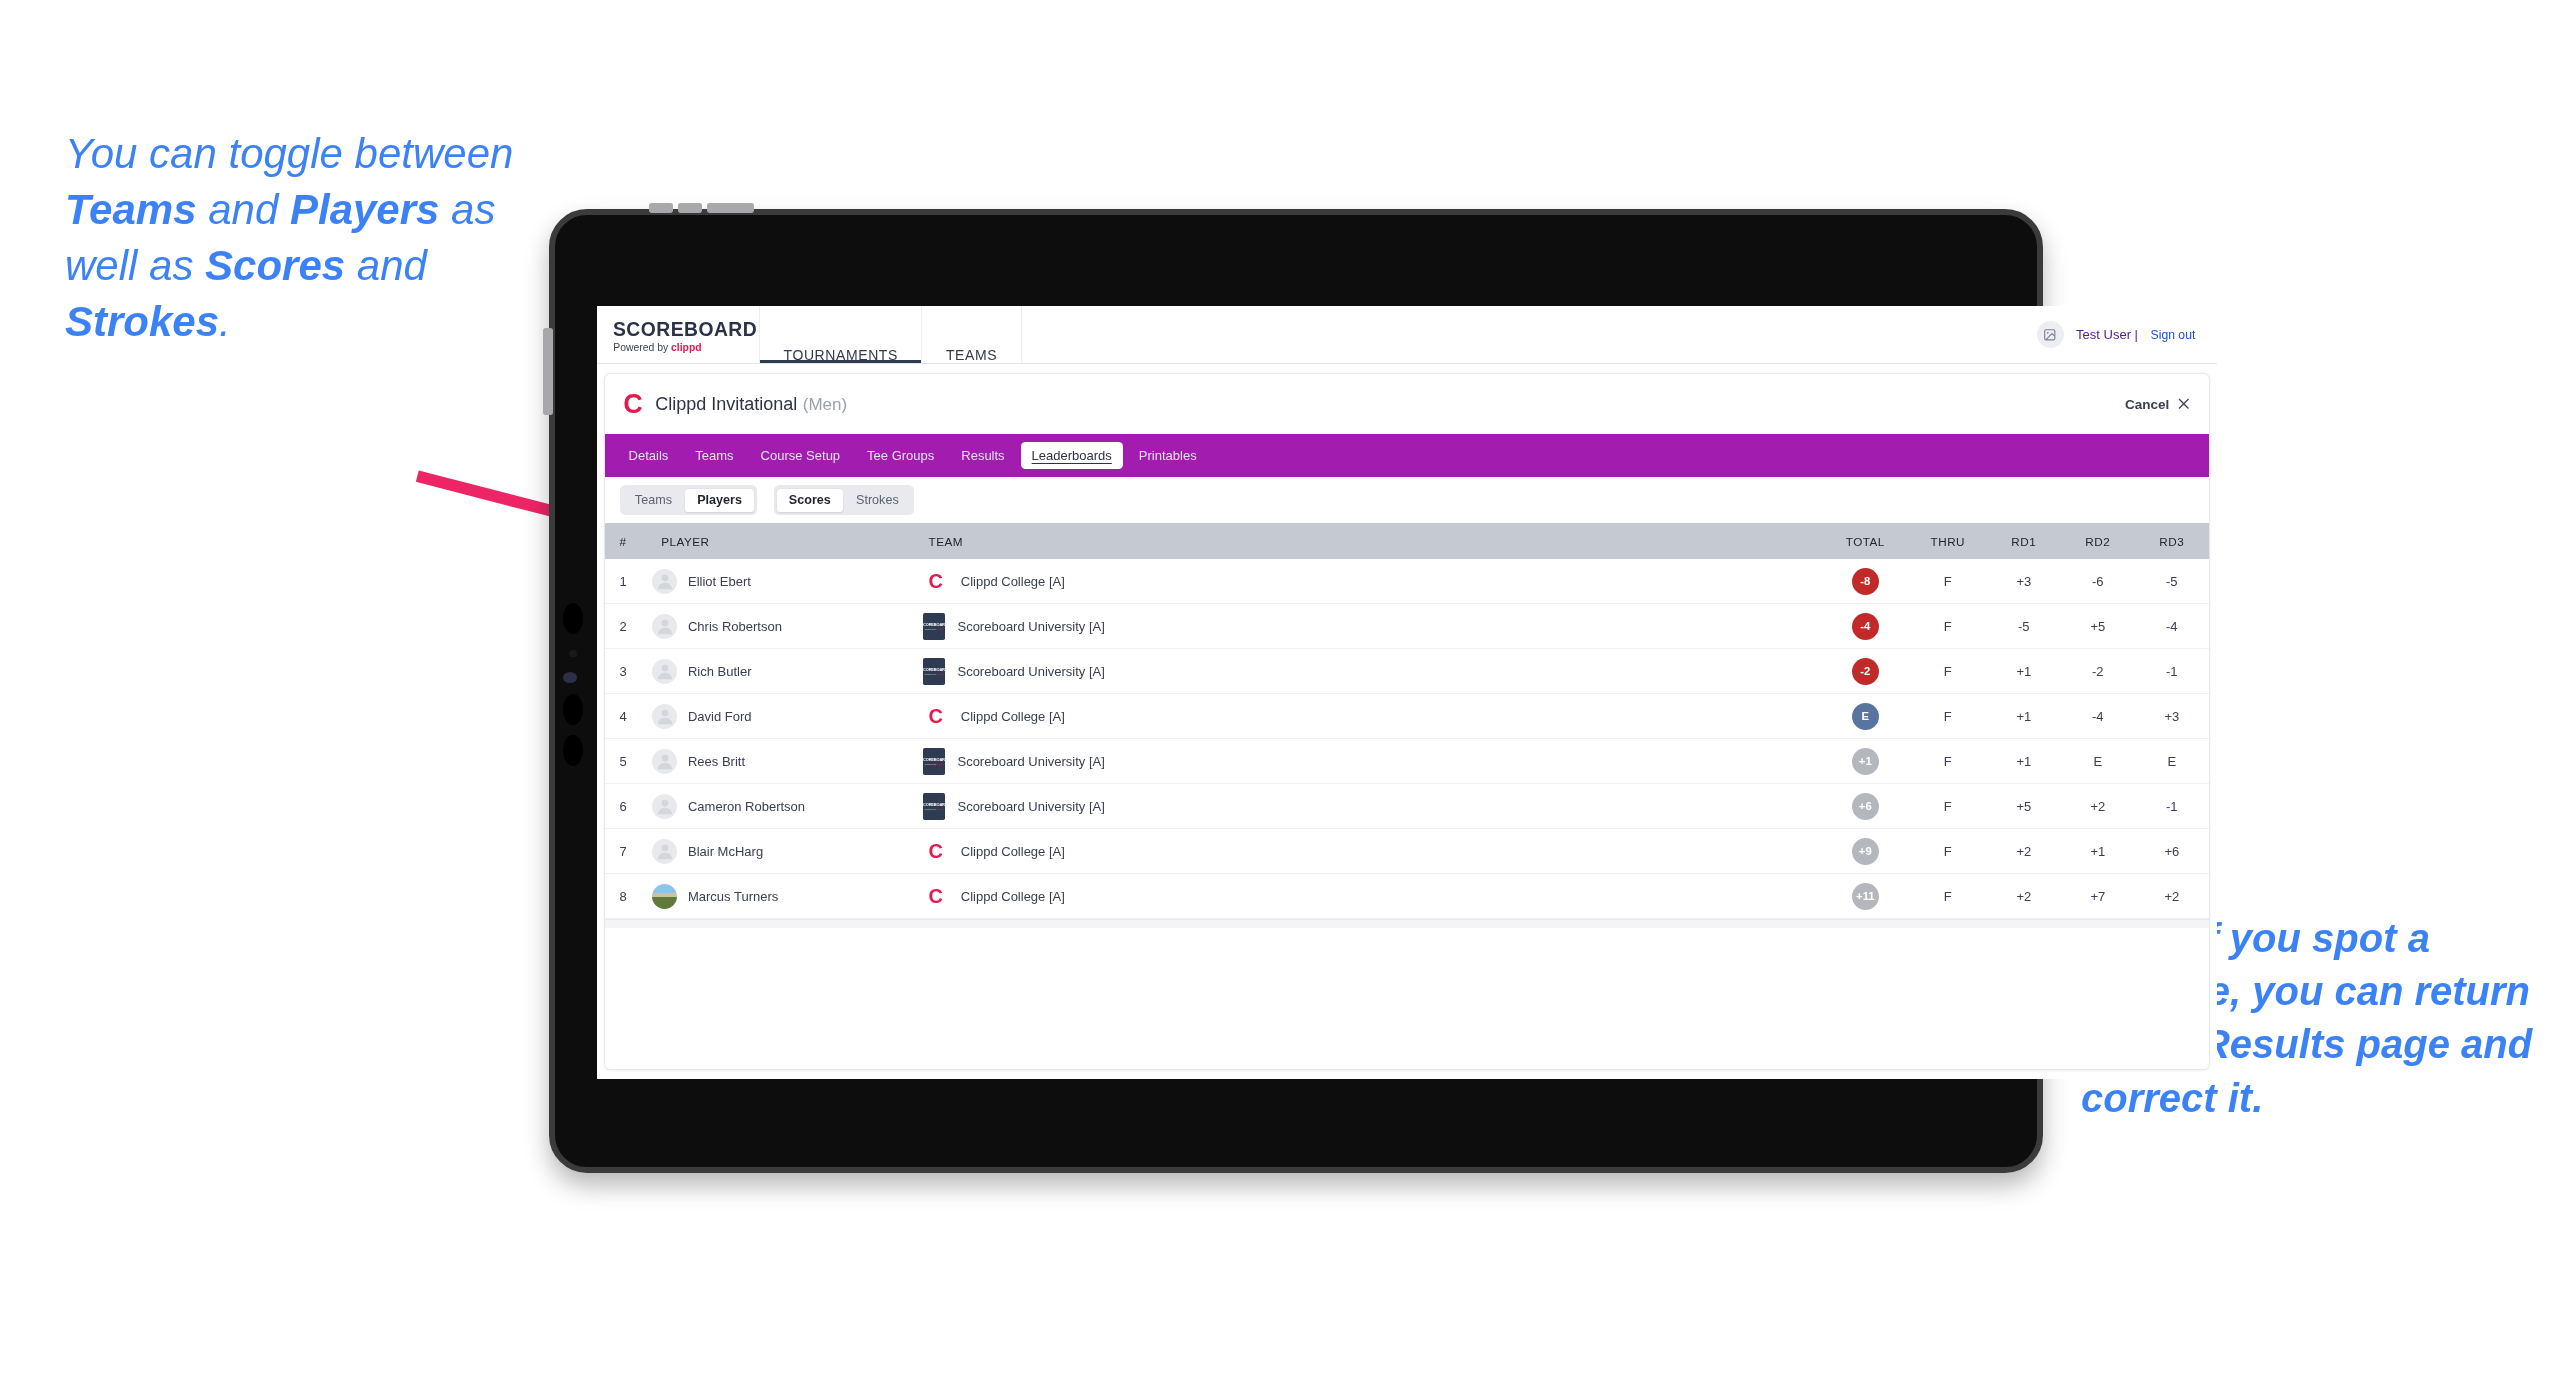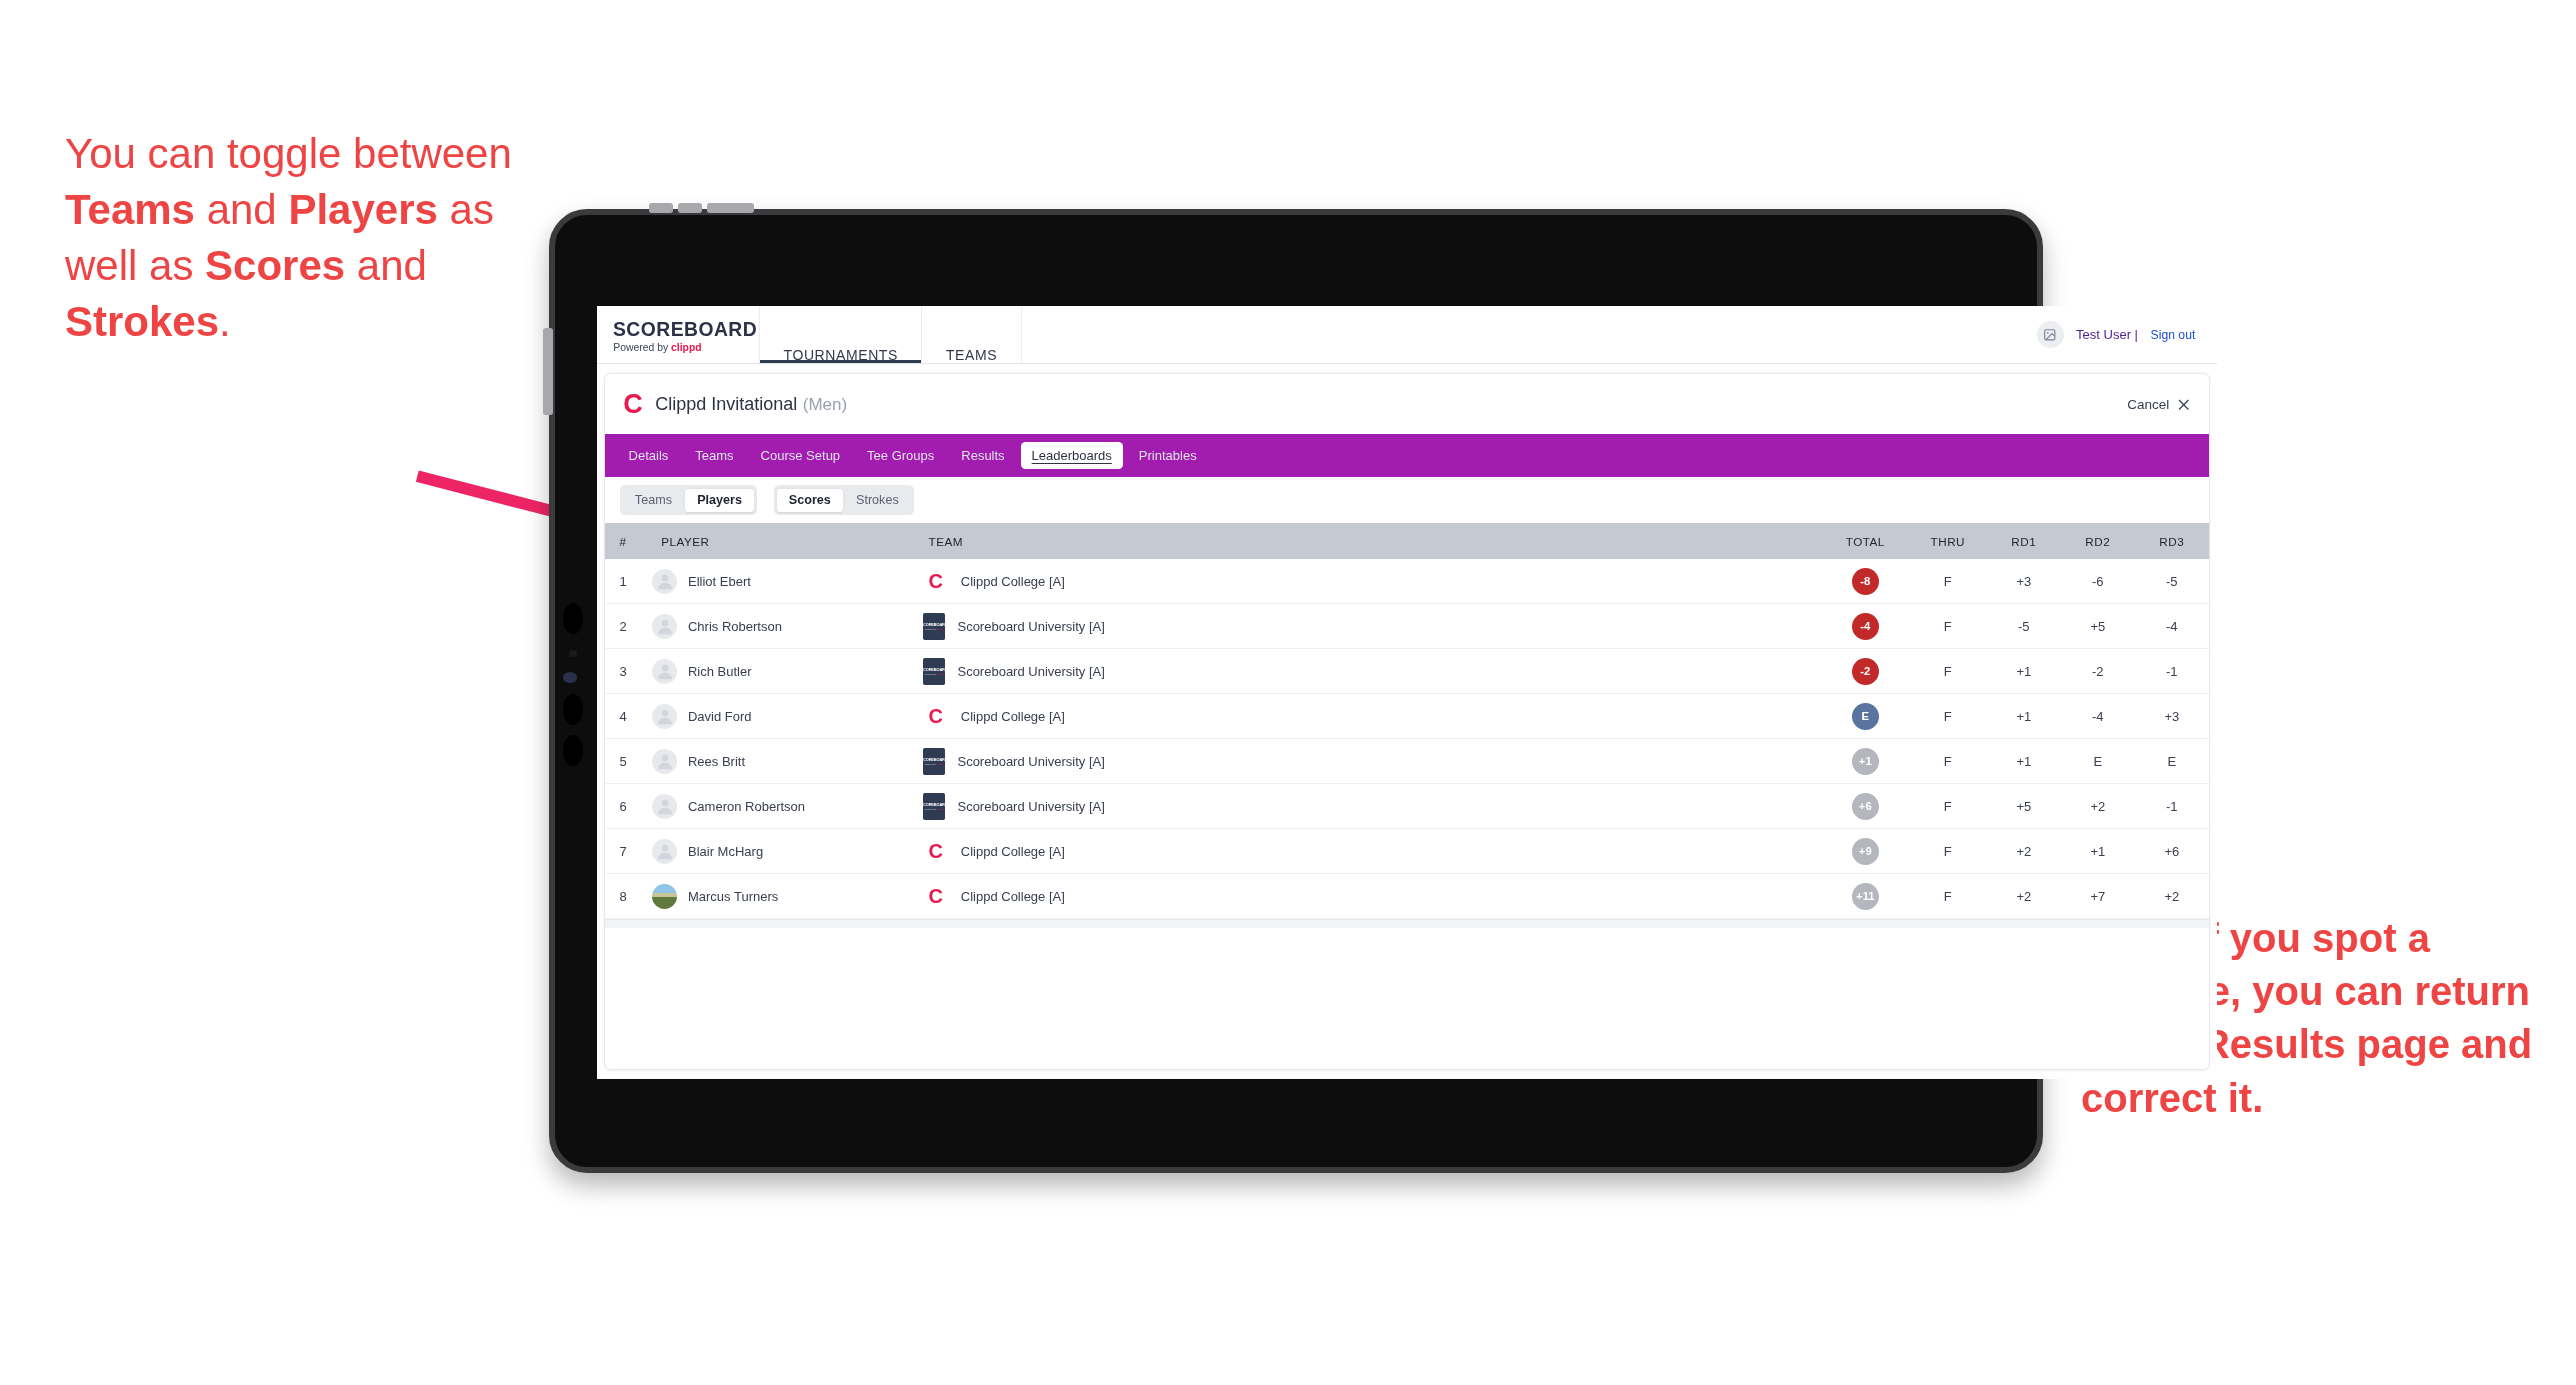--- a/index.html
+++ b/index.html
@@ -6,22 +6,23 @@
   html, body {
     width: 2576px; height: 1386px;
     background: #ffffff;
     font-family: "Liberation Sans", sans-serif;
     overflow: hidden;
   }
 
   
   .annot {
     position: absolute;
-    color: #ef4444;
+    color: #3b82f6;
     line-height: 1.33;
+    font-style: italic;
   }
   #annot-left {
     left: 65px; top: 126px; width: 470px;
     font-size: 42px; font-weight: 400;
   }
   #annot-left b { font-weight: 700; }
   #annot-right {
     left: 2081px; top: 912px; width: 492px;
     font-size: 40px; font-weight: 700;
   }
@@ -116,22 +117,22 @@
     height: 60px; display: flex; align-items: center;
     padding: 0 18px; gap: 12.6px;
   }
   #clippd-c {
     font-size: 27px; font-weight: 800; color: #e8194f; line-height: 1;
     font-family: "Liberation Sans", sans-serif;
   }
   #tourn-name { font-size: 18px; color: #2d3344; }
   #tourn-gender { font-size: 17px; color: #9aa1b0; margin-left: 5.4px; }
   #cancel-wrap {
-    margin-left: auto; display: flex; align-items: flex-end; gap: 8.1px;
-    font-size: 13.5px; color: #3a4052; cursor: pointer;
+    margin-left: auto; display: flex; align-items: flex-start; gap: 8.1px;
+    font-size: 13.5px; color: #3a4052; cursor: pointer; font-weight: bold;
   }
 
   
   #secnav {
     background: #a21caf; height: 43px;
     display: flex; align-items: center; gap: 5.4px;
     padding: 0 12.6px;
   }
   .secnav-item {
     font-size: 13px; color: #dfe3ea; padding: 6.3px 10.8px;

